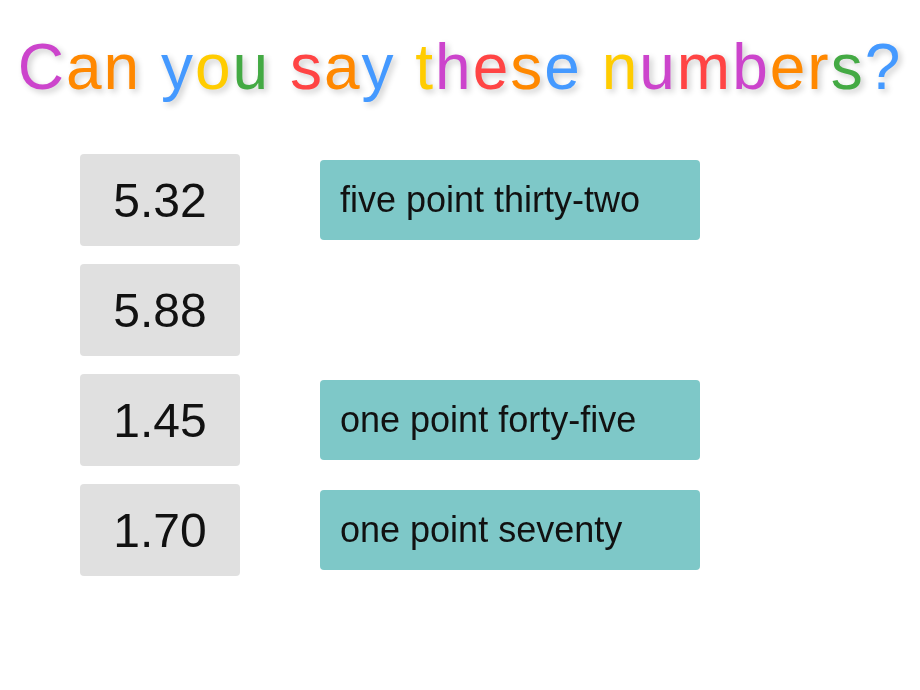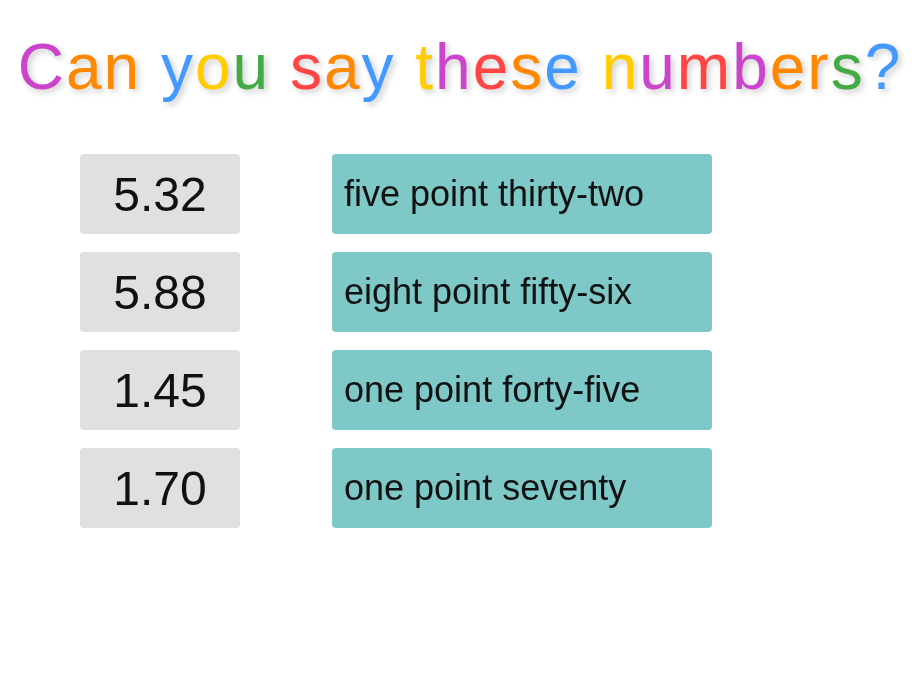--- a/index.html
+++ b/index.html
@@ -65,59 +65,57 @@
       display: flex;
       flex-direction: row;
       align-items: center;
       gap: 80px;
     }
 
     .number-box {
       background: #e0e0e0;
       border-radius: 4px;
       width: 160px;
-      height: 80px;
+      height: 92px;
       display: flex;
       align-items: center;
       justify-content: center;
       font-size: 48px;
       font-weight: normal;
       color: #111111;
       flex-shrink: 0;
     }
 
     .word-box {
       background: #7ec8c8;
       border-radius: 4px;
       width: 380px;
       height: 80px;
       display: flex;
       align-items: center;
       justify-content: flex-start;
-      padding-left: 12px;
+      padding-left: 20px;
       font-size: 36px;
       color: #111111;
-      margin-left: 12px;
     }
   </style>
 </head>
 <body>
 
 <div class="title-container">
   <span class="title-text" id="title-span"><span class="c1">C</span><span class="c2">a</span><span class="c3">n</span><span class="c4"> </span><span class="c5">y</span><span class="c6">o</span><span class="c7">u</span><span class="c8"> </span><span class="c9">s</span><span class="c10">a</span><span class="c11">y</span><span class="c12"> </span><span class="c13">t</span><span class="c14">h</span><span class="c15">e</span><span class="c16">s</span><span class="c17">e</span><span class="c18"> </span><span class="c19">n</span><span class="c20">u</span><span class="c21">m</span><span class="c1">b</span><span class="c2">e</span><span class="c3">r</span><span class="c4">s</span><span class="c5">?</span></span>
 </div>
 
 <div class="content-area" id="rows-container">
 <div class="number-row">
       <div class="number-box">5.32</div>
       <div class="word-box">five point thirty-two</div>
     </div>
     <div class="number-row">
       <div class="number-box">5.88</div>
-      <div class="word-box">eight point fifty-six</div>
     </div>
     <div class="number-row">
       <div class="number-box">1.45</div>
       <div class="word-box">one point forty-five</div>
     </div>
     <div class="number-row">
       <div class="number-box">1.70</div>
       <div class="word-box">one point seventy</div>
     </div>
   </div>

